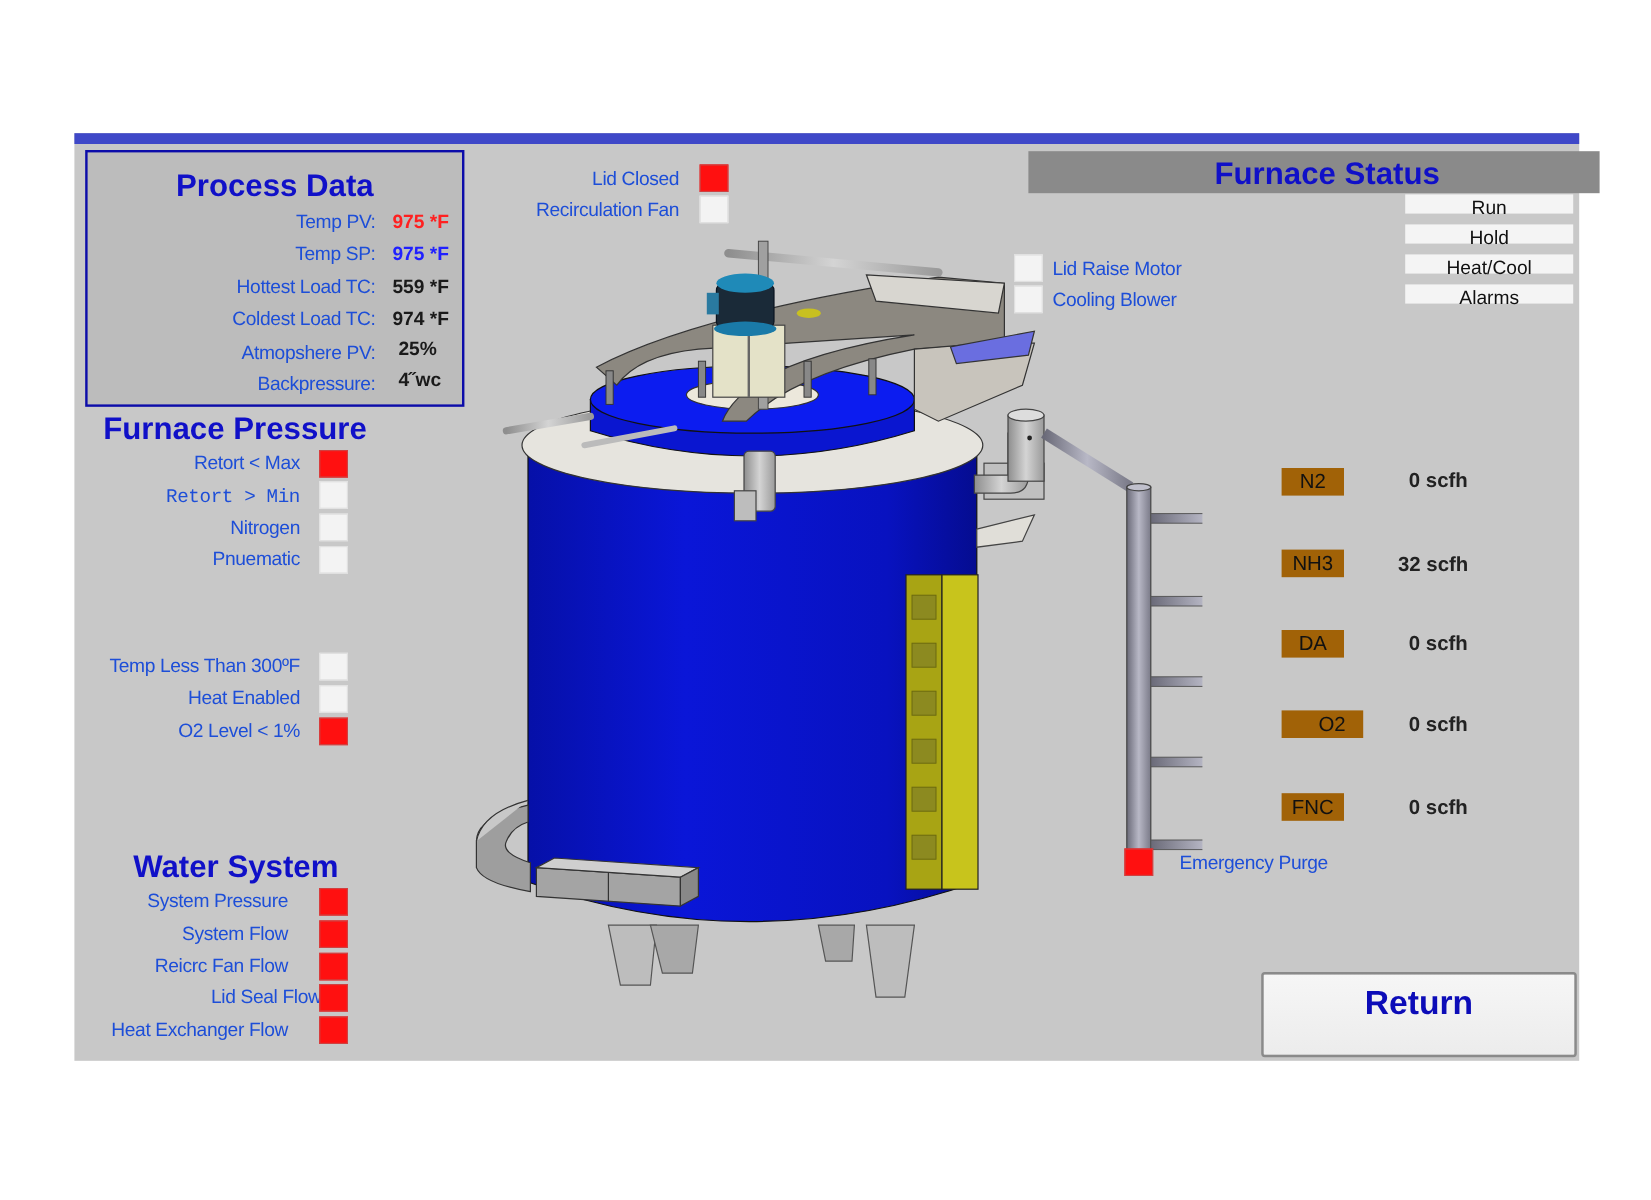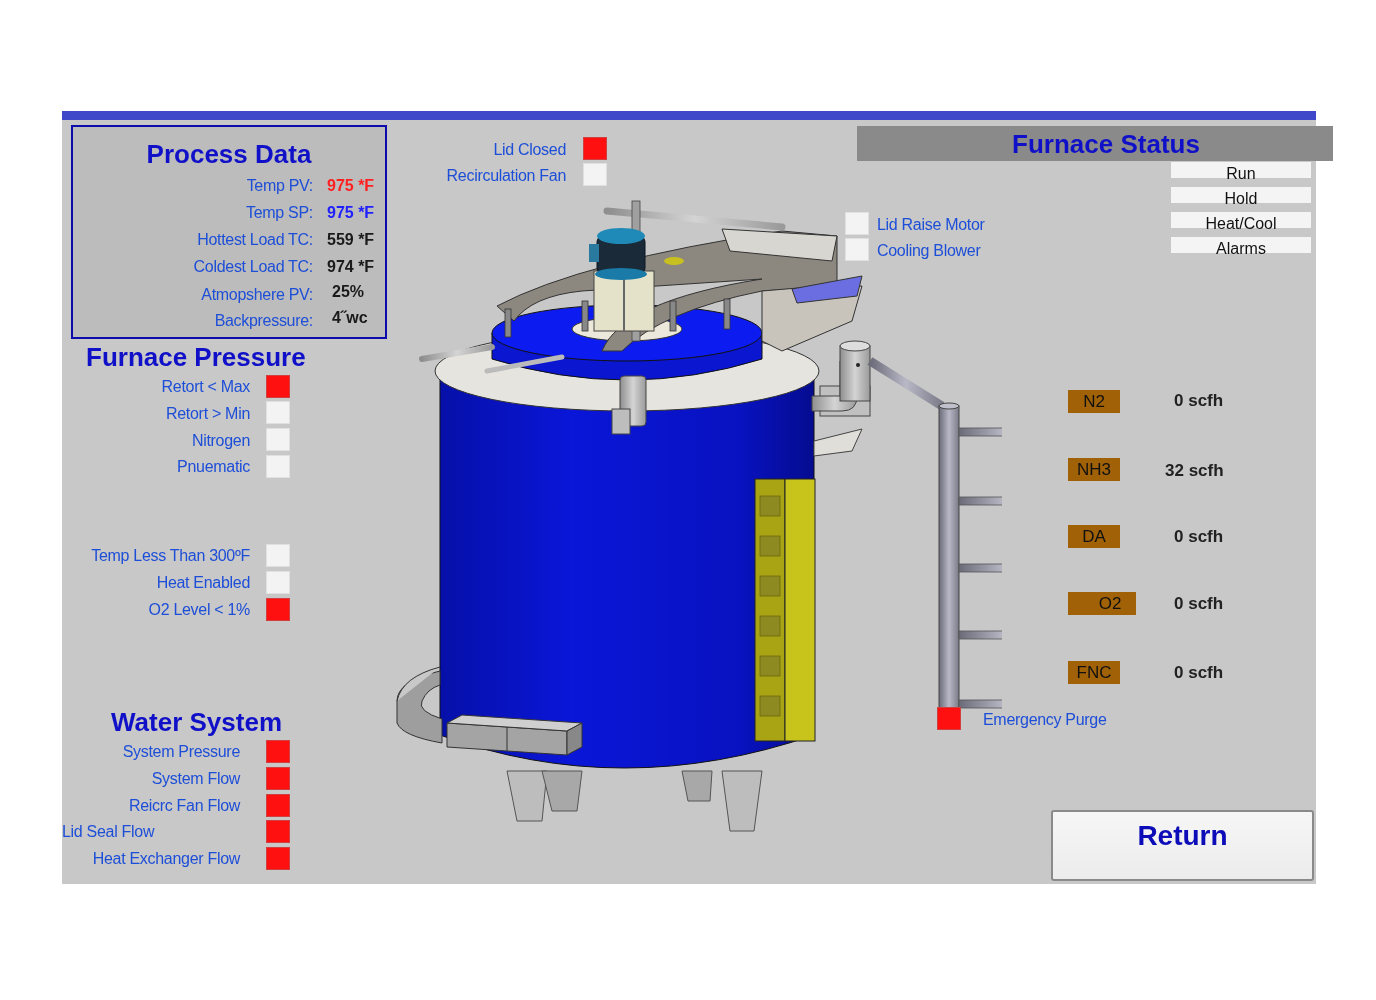--- a/index.html
+++ b/index.html
@@ -48,42 +48,42 @@
     <div class="pd-val" style="top:131px;">974 *F</div>
     <div class="abs lbl pd-row" style="top:159px;">Atmopshere PV:</div>
     <div class="pd-val" style="top:156px;left:259px;">25%</div>
     <div class="abs lbl pd-row" style="top:185px;">Backpressure:</div>
     <div class="pd-val" style="top:182px;left:259px;">4˝wc</div>
   </div>
 
   <div class="abs title" style="left:24px;top:231px;">Furnace Pressure</div>
   <div class="abs lbl" style="left:0;width:188px;text-align:right;top:267px;">Retort &lt; Max</div>
   <div class="ind red" style="left:204px;top:264px;"></div>
-  <div class="abs lbl" style="left:0;width:188px;text-align:right;top:294px;">Retort &gt; Min</div>
+  <div class="abs lbl" style="left:0;width:188px;text-align:right;top:294px;font-family:Liberation Mono, monospace;">Retort &gt; Min</div>
   <div class="ind off" style="left:204px;top:290px;"></div>
   <div class="abs lbl" style="left:0;width:188px;text-align:right;top:321px;">Nitrogen</div>
   <div class="ind off" style="left:204px;top:317px;"></div>
   <div class="abs lbl" style="left:0;width:188px;text-align:right;top:347px;">Pnuematic</div>
   <div class="ind off" style="left:204px;top:344px;"></div>
 
   <div class="abs lbl" style="left:0;width:188px;text-align:right;top:436px;">Temp Less Than 300ºF</div>
   <div class="ind off" style="left:204px;top:433px;"></div>
   <div class="abs lbl" style="left:0;width:188px;text-align:right;top:463px;">Heat Enabled</div>
   <div class="ind off" style="left:204px;top:460px;"></div>
   <div class="abs lbl" style="left:0;width:188px;text-align:right;top:490px;">O2 Level &lt; 1%</div>
   <div class="ind red" style="left:204px;top:487px;"></div>
 
   <div class="abs title" style="left:49px;top:596px;">Water System</div>
   <div class="abs lbl" style="left:0;width:178px;text-align:right;top:632px;">System Pressure</div>
   <div class="ind red" style="left:204px;top:629px;"></div>
   <div class="abs lbl" style="left:0;width:178px;text-align:right;top:659px;">System Flow</div>
   <div class="ind red" style="left:204px;top:656px;"></div>
   <div class="abs lbl" style="left:0;width:178px;text-align:right;top:686px;">Reicrc Fan Flow</div>
   <div class="ind red" style="left:204px;top:683px;"></div>
-  <div class="abs lbl" style="left:0;width:178px;top:712px;">Lid Seal Flow</div>
+  <div class="abs lbl" style="left:0;width:178px;text-align:right;top:712px;padding-left:28px;">Lid Seal Flow</div>
   <div class="ind red" style="left:204px;top:709px;"></div>
   <div class="abs lbl" style="left:0;width:178px;text-align:right;top:739px;">Heat Exchanger Flow</div>
   <div class="ind red" style="left:204px;top:736px;"></div>
 
   <svg class="abs" style="left:320px;top:80px;" width="620" height="650" viewBox="320 80 620 650">
     <defs>
       <linearGradient id="shellGrad" x1="0" x2="1" y1="0" y2="0">
         <stop offset="0" stop-color="#0610a8"></stop>
         <stop offset="0.35" stop-color="#0a16d8"></stop>
         <stop offset="0.8" stop-color="#0812c0"></stop>

